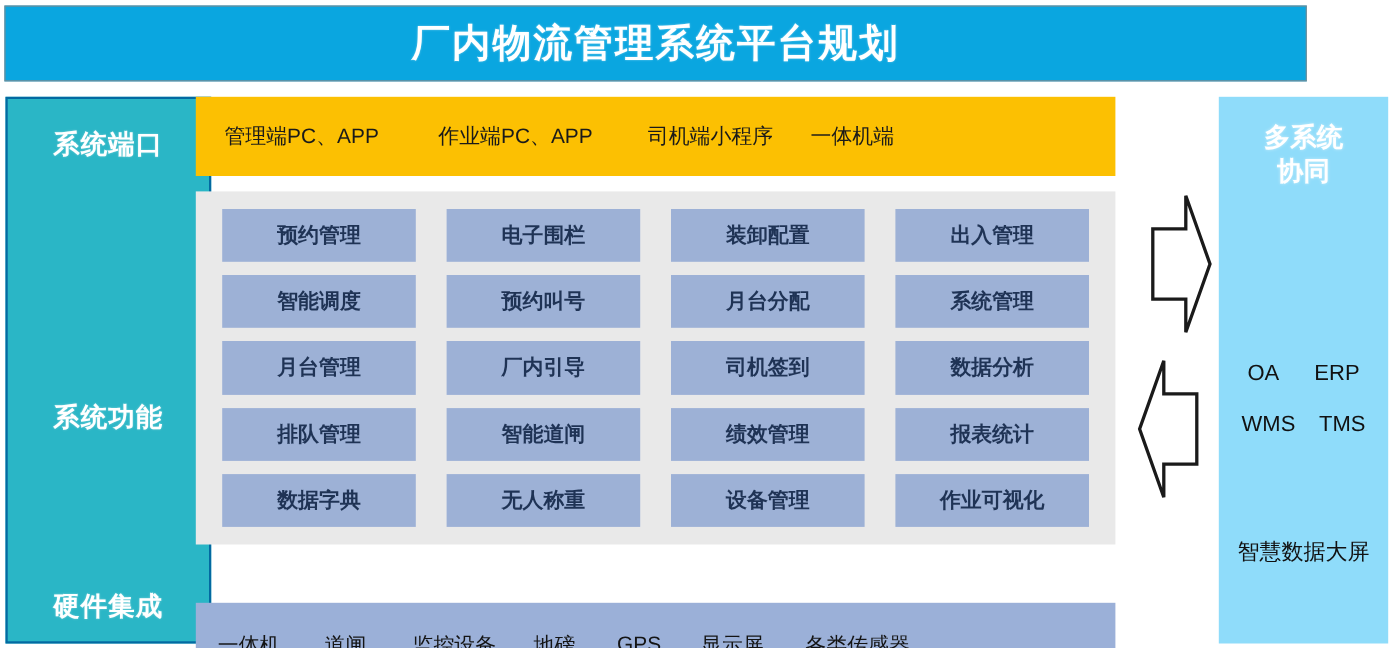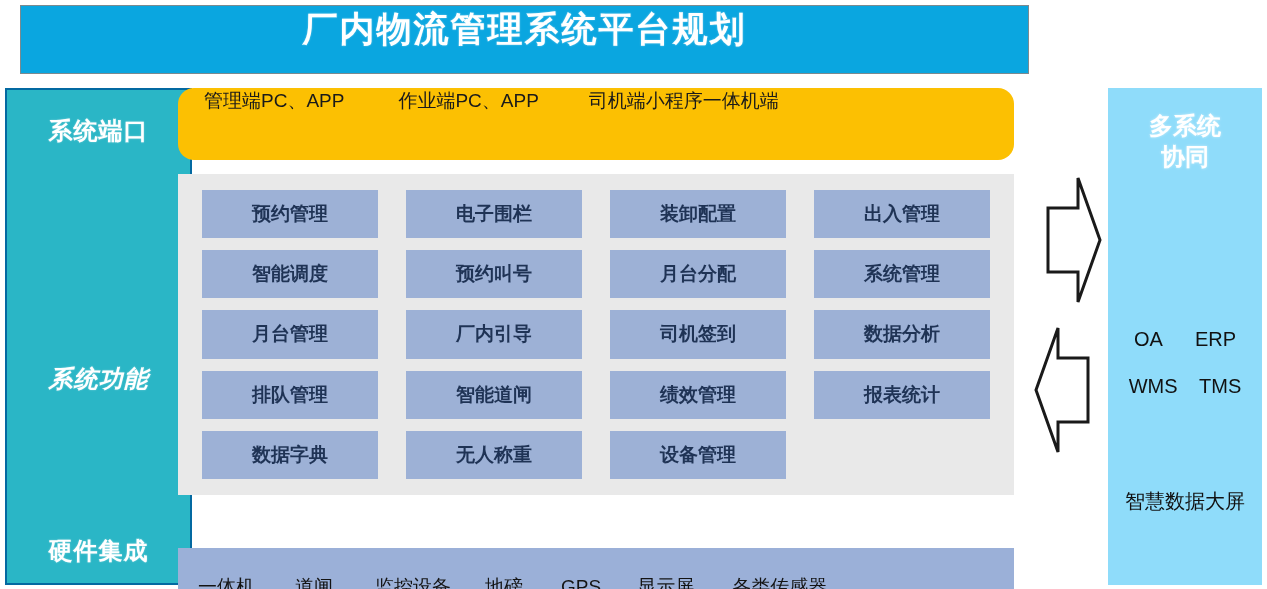--- a/index.html
+++ b/index.html
@@ -5,25 +5,25 @@
   html,body{margin:0;padding:0;background:#ffffff;}
   body{
     width:1267px;height:589px;
     font-family:"Liberation Sans","DejaVu Sans",sans-serif;
     overflow:hidden;
     position:relative;
   }
 
   
   #title-banner{
-    position:absolute;left:20px;top:5px;width:1009px;height:69px;
+    position:absolute;left:4px;top:5px;width:1184px;height:69px;
     background:#0aa6e0;
     border:1px solid #7b8a90;
     box-sizing:border-box;
-    display:flex;align-items:flex-start;justify-content:center;
+    display:flex;align-items:center;justify-content:center;
   }
   #title-text{
     color:#ffffff;
     font-size:35px;
     font-weight:bold;
     letter-spacing:2px;
     text-shadow:0 0 2px rgba(255,255,255,.45);
     white-space:nowrap;
   }
 
@@ -36,45 +36,44 @@
   }
   .side-label{
     position:absolute;left:0;width:100%;
     text-align:center;
     color:#ffffff;font-weight:bold;font-size:24px;
     letter-spacing:1px;
     text-shadow:0 0 2px rgba(255,255,255,.4);
     white-space:nowrap;
   }
   #side-ports{top:25px;}
-  #side-funcs{top:305px; transform:translateY(-100%);font-style:italic; }
+  #side-funcs{top:305px; transform:translateY(-100%); }
   #side-hardware{top:445px;}
 
   
   #middle{
     position:absolute;left:178px;top:88px;width:836px;height:497px;
   }
 
   
   #ports-bar{
     position:absolute;left:0;top:0;width:836px;height:72px;
     background:#fcc002;
-    display:flex;
+    display:flex;align-items:center;
     box-sizing:border-box;
     padding-left:26px;
-    border-radius:16px;
   }
   .port-item{
     color:#1a1a1a;
     font-size:19px;
     white-space:nowrap;
   }
   .port-item:nth-child(1){margin-right:54px;}
   .port-item:nth-child(2){margin-right:50px;}
-  .port-item:nth-child(3){}
+  .port-item:nth-child(3){margin-right:34px;}
 
   
   #func-grid-wrap{
     position:absolute;left:0;top:86px;width:836px;height:321px;
     background:#e9e9e9;
     box-sizing:border-box;
     padding:16px 24px;
   }
   #func-grid{
     width:100%;height:100%;
@@ -191,20 +190,21 @@
       <div class="func-cell">数据分析</div>
 
       <div class="func-cell">排队管理</div>
       <div class="func-cell">智能道闸</div>
       <div class="func-cell">绩效管理</div>
       <div class="func-cell">报表统计</div>
 
       <div class="func-cell">数据字典</div>
       <div class="func-cell">无人称重</div>
       <div class="func-cell">设备管理</div>
+      <div class="func-cell">作业可视化</div>
     </div>
   </div>
 
   <div id="hardware-bar">
     <span class="hw-item">一体机</span>
     <span class="hw-item">道闸</span>
     <span class="hw-item">监控设备</span>
     <span class="hw-item">地磅</span>
     <span class="hw-item">GPS</span>
     <span class="hw-item">显示屏</span>

